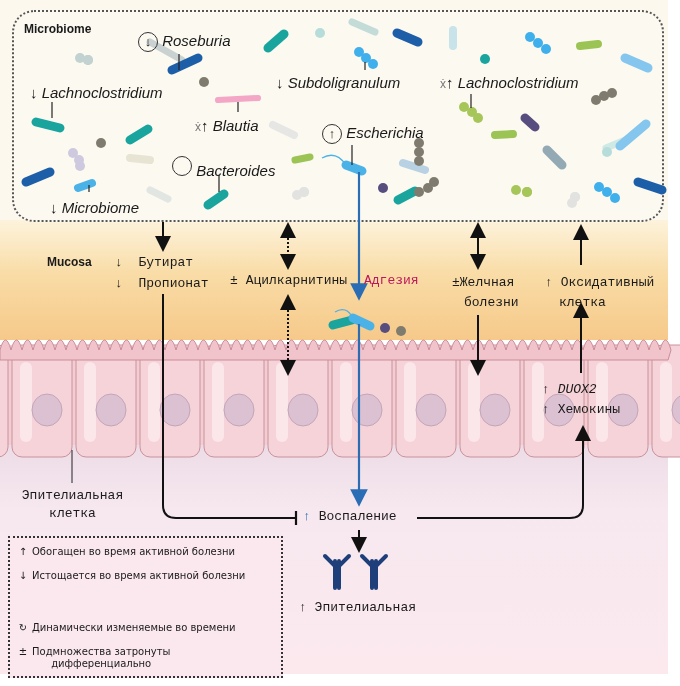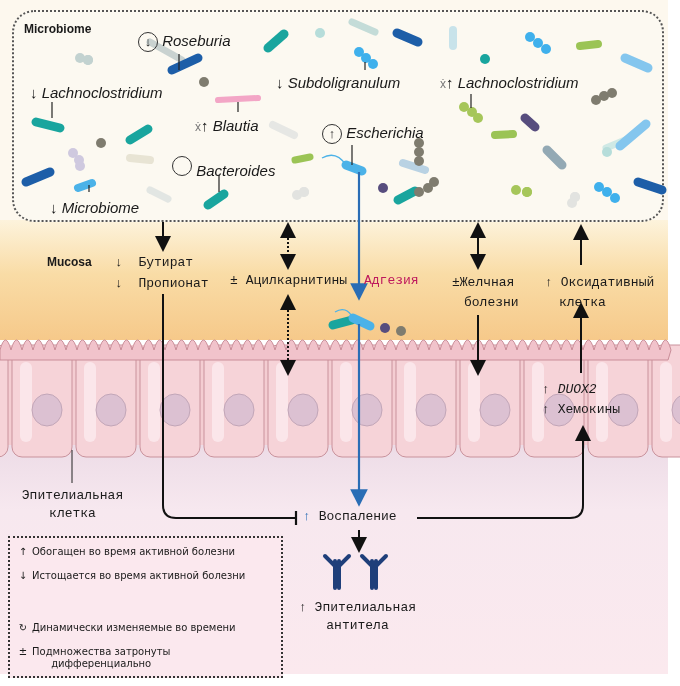--- a/index.html
+++ b/index.html
@@ -264,21 +264,20 @@
 </div>
 <div class="lbl cy" style="left:15px;top:487px;line-height:18px;text-align:center;width:115px;">
   <div>Эпителиальная</div>
   <div>клетка</div>
 </div>
 <div class="lbl cy" style="left:303px;top:509px;">
   <span style="color:#2a6db5;">↑</span> <span>Воспаление</span>
 </div>
 <div class="lbl cy" style="left:290px;top:599px;line-height:18px;text-align:center;width:135px;">
   <div><span>↑</span> <span>Эпителиальная</span></div>
-  <div>антитела</div>
 </div>
 
 <div class="legend">
   <div class="row" style="top:8px;">
     <span class="sym">↑</span><span>Обогащен во время активной болезни</span>
   </div>
   <div class="row" style="top:32px;">
     <span class="sym">↓</span><span>Истощается во время активной болезни</span>
   </div>
   <div class="row" style="top:84px;">

